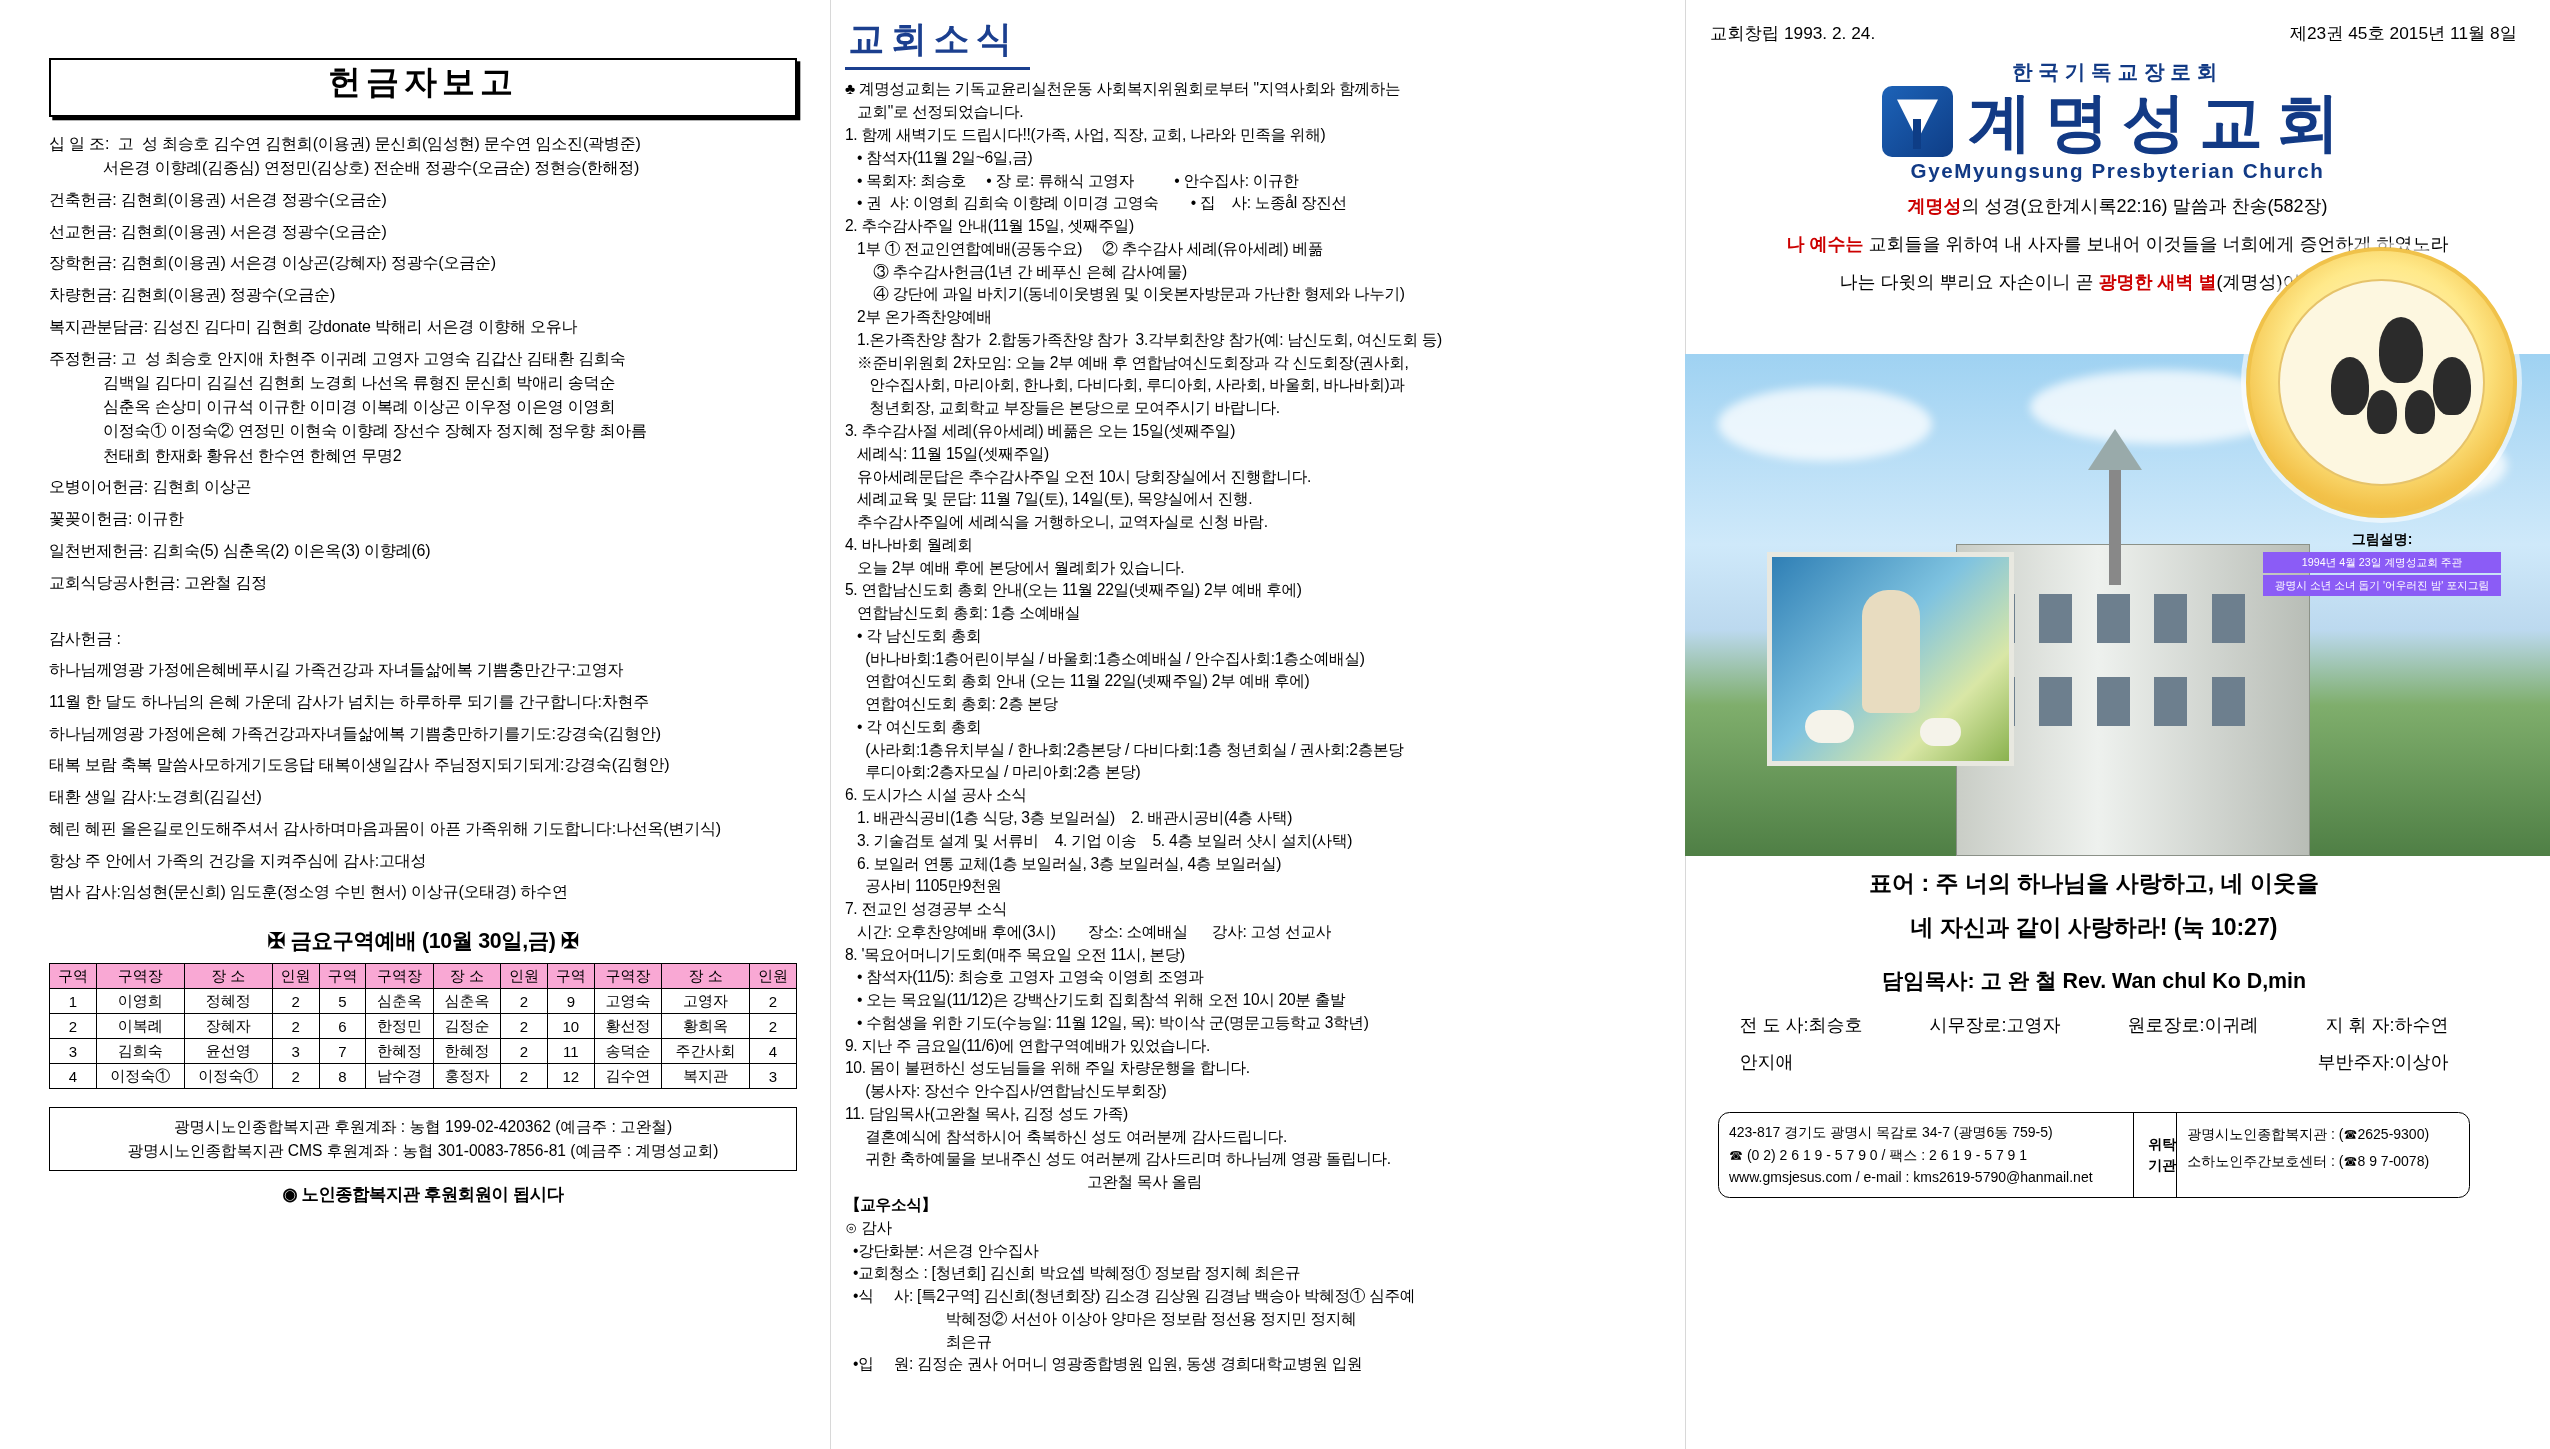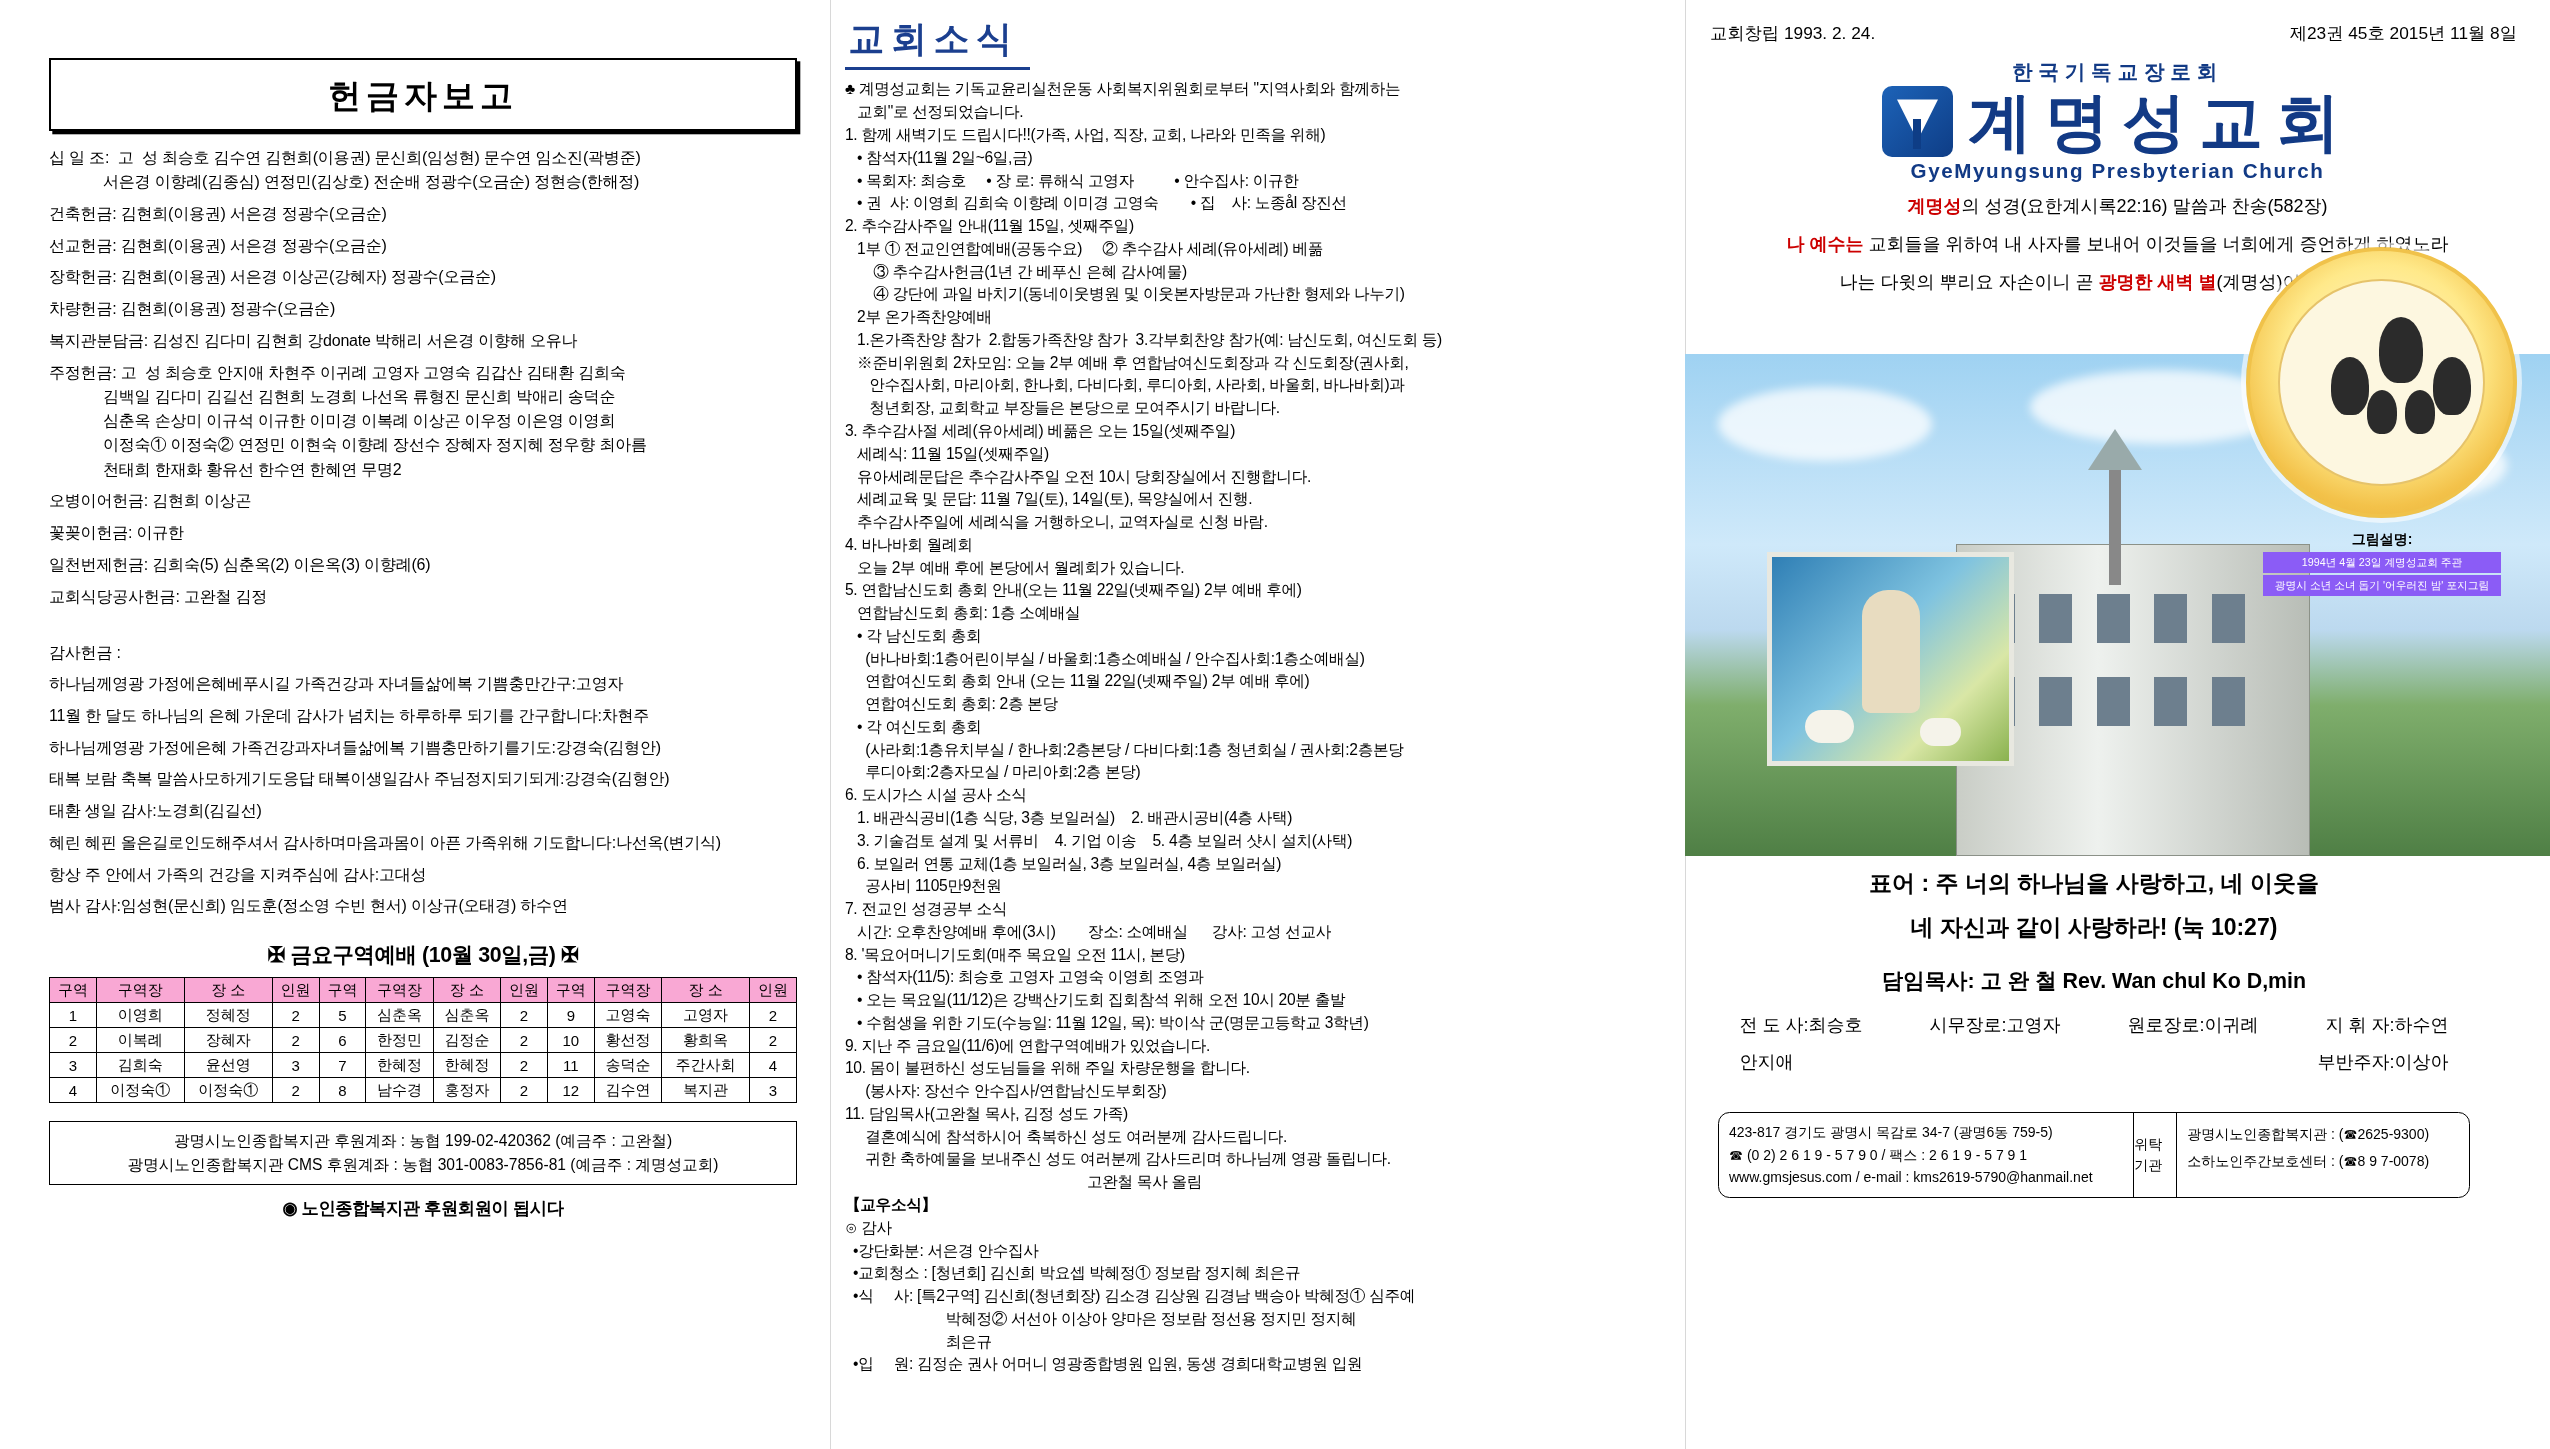--- a/index.html
+++ b/index.html
@@ -11,21 +11,21 @@
     color:#000;
     overflow:hidden;
     position:relative;
   }
   .page { position:absolute; inset:0; display:flex; }
 
   
   .col-left { width:830px; position:relative; padding:58px 33px 0 49px; }
   .hdr-box {
     border:2.5px solid #000; background:#fff; text-align:center;
-    font-size:33px; font-weight:bold; padding:14px 0 10px; letter-spacing:5px;
+    font-size:33px; font-weight:bold; padding:0 0 10px; letter-spacing:5px;
     box-shadow:3.3px 3.3px 0 #000;
     margin-bottom:15px;
   }
   .ln { font-size:16px; line-height:1.52; white-space:pre; letter-spacing:-0.2px; }
   .ln.ind { padding-left:54px; }
   .ln.gap { margin-top:7.4px; }
 
   
   .fri-title { text-align:center; font-weight:bold; font-size:21.4px; margin:21.4px 0 8.2px; letter-spacing:-0.4px;}
   table.grid { border-collapse:collapse; width:100%; font-size:15px; }
@@ -92,21 +92,21 @@
   .emblem-caption .ttl { font-weight:bold; font-size:14px; }
   .cap-strip { background:#8b5cf6; color:#fff; font-size:10.7px; line-height:1.45; padding:2.5px 3.3px; margin-top:2.5px;}
 
   .rt-bottom { position:absolute; left:0; top:855px; width:818px; padding:0 33px; }
   .motto { text-align:center; font-size:23px; font-weight:bold; line-height:1.45; margin-top:11.5px; }
   .pastor { text-align:center; font-size:21.4px; font-weight:bold; margin-top:21.4px; }
   .staff-row { display:flex; justify-content:space-between; font-size:18px; margin-top:18px; padding:0 21.4px;}
   .staff-row2 { display:flex; justify-content:space-between; font-size:18px; margin-top:13px; padding:0 21.4px;}
   .addr-box { border:1.6px solid #000; border-radius:11.5px; margin-top:38px; display:flex; font-size:14px; }
   .addr-left { flex:1.45; padding:8.2px 10px; line-height:1.6; }
-  .addr-mid { width:44px; border-left:1.6px solid #000; border-right:1.6px solid #000; display:flex; flex-direction:column; align-items:flex-start; justify-content:center; font-size:14px; font-weight:normal; line-height:1.5;}
+  .addr-mid { width:44px; border-left:1.6px solid #000; border-right:1.6px solid #000; display:flex; flex-direction:column; align-items:flex-end; justify-content:center; font-size:14px; font-weight:bold; line-height:1.5;}
   .addr-right { flex:1; padding:8.2px 10px; line-height:1.9; }
   .divider-v { position:absolute; top:0; bottom:0; width:0.8px; background:#d8d8d8; }
 </style>
 </head>
 <body>
 
 <div class="page">
 
   <div class="col-left">
     <div class="hdr-box">헌금자보고</div>

